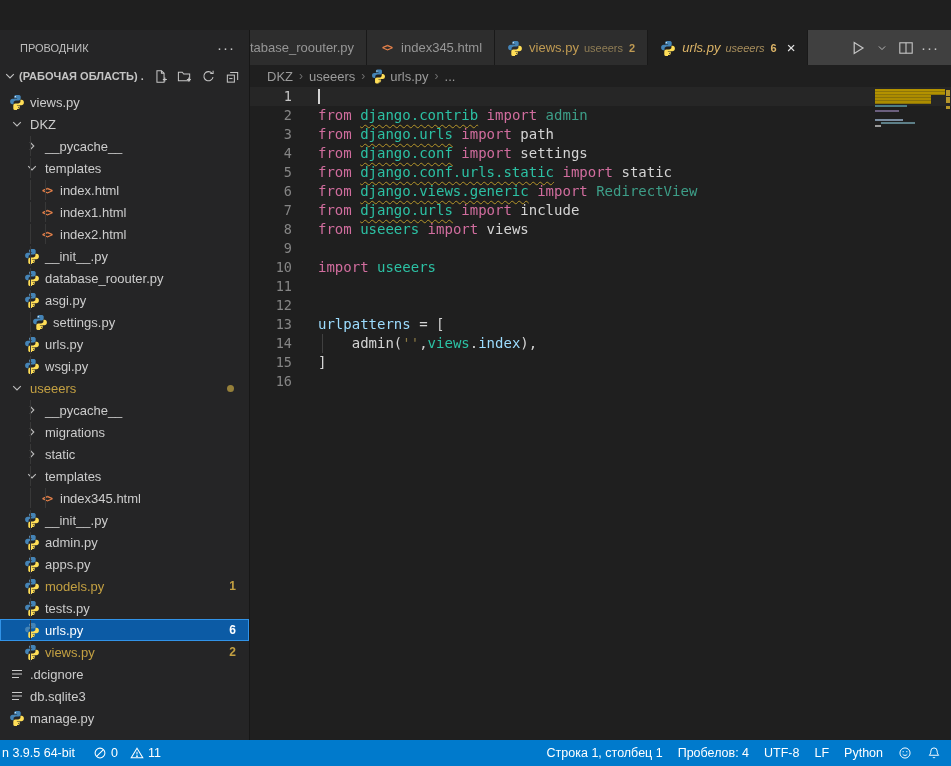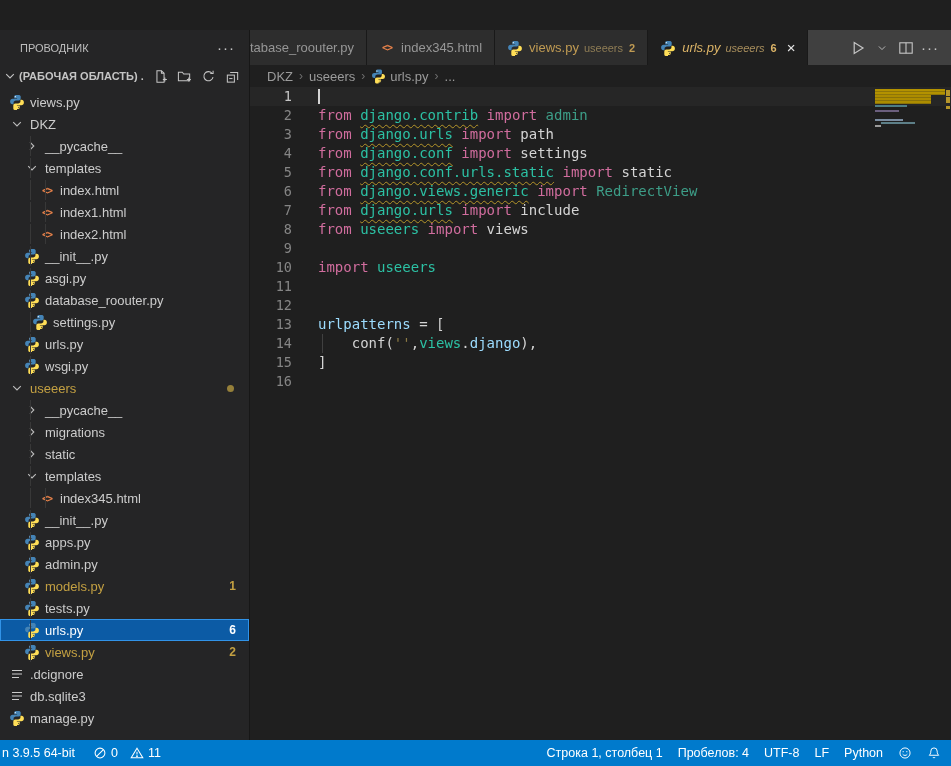--- a/index.html
+++ b/index.html
@@ -218,33 +218,33 @@
           <div class="trow" style="padding-left: 23px;">
             <span class="guide" style="left: 29px;"></span>
             <span class="ficon">
               <svg viewBox="0 0 32 32" width="16" height="16">
                 <path fill="var(--py-blue)" d="M15.9 2c-2.9 0-5.4.7-5.4 3.2v3.3h5.7v1.2H7.1c-2.6 0-4.9 1.6-4.9 5.3 0 3.6 2 5.4 4.7 5.4h2.2v-3.1c0-2.5 2.2-4.5 4.8-4.5h5.6c2.1 0 3.9-1.7 3.9-3.9V5.2C23.4 3 21.3 2 19 2h-3.1z"></path>
                 <circle fill="#fff" cx="12.6" cy="5.3" r="1.2"></circle>
                 <path fill="var(--py-yellow)" d="M16.1 30c2.9 0 5.4-.7 5.4-3.2v-3.3h-5.7v-1.2h9.1c2.6 0 4.9-1.6 4.9-5.3 0-3.6-2-5.4-4.7-5.4h-2.2v3.1c0 2.5-2.2 4.5-4.8 4.5h-5.6c-2.1 0-3.9 1.7-3.9 3.9v5.7c0 2.2 2.1 3.2 4.4 3.2h3.1z"></path>
                 <circle fill="#333" cx="19.4" cy="26.7" r="1.2"></circle>
               </svg>
             </span>
+            <span class="tlabel">database_roouter.py</span>
+          </div>
+          <div class="trow" style="padding-left: 23px;">
+            <span class="guide" style="left: 29px;"></span>
+            <span class="ficon">
+              <svg viewBox="0 0 32 32" width="16" height="16">
+                <path fill="var(--py-blue)" d="M15.9 2c-2.9 0-5.4.7-5.4 3.2v3.3h5.7v1.2H7.1c-2.6 0-4.9 1.6-4.9 5.3 0 3.6 2 5.4 4.7 5.4h2.2v-3.1c0-2.5 2.2-4.5 4.8-4.5h5.6c2.1 0 3.9-1.7 3.9-3.9V5.2C23.4 3 21.3 2 19 2h-3.1z"></path>
+                <circle fill="#fff" cx="12.6" cy="5.3" r="1.2"></circle>
+                <path fill="var(--py-yellow)" d="M16.1 30c2.9 0 5.4-.7 5.4-3.2v-3.3h-5.7v-1.2h9.1c2.6 0 4.9-1.6 4.9-5.3 0-3.6-2-5.4-4.7-5.4h-2.2v3.1c0 2.5-2.2 4.5-4.8 4.5h-5.6c-2.1 0-3.9 1.7-3.9 3.9v5.7c0 2.2 2.1 3.2 4.4 3.2h3.1z"></path>
+                <circle fill="#333" cx="19.4" cy="26.7" r="1.2"></circle>
+              </svg>
+            </span>
             <span class="tlabel">asgi.py</span>
-          </div>
-          <div class="trow" style="padding-left: 23px;">
-            <span class="guide" style="left: 29px;"></span>
-            <span class="ficon">
-              <svg viewBox="0 0 32 32" width="16" height="16">
-                <path fill="var(--py-blue)" d="M15.9 2c-2.9 0-5.4.7-5.4 3.2v3.3h5.7v1.2H7.1c-2.6 0-4.9 1.6-4.9 5.3 0 3.6 2 5.4 4.7 5.4h2.2v-3.1c0-2.5 2.2-4.5 4.8-4.5h5.6c2.1 0 3.9-1.7 3.9-3.9V5.2C23.4 3 21.3 2 19 2h-3.1z"></path>
-                <circle fill="#fff" cx="12.6" cy="5.3" r="1.2"></circle>
-                <path fill="var(--py-yellow)" d="M16.1 30c2.9 0 5.4-.7 5.4-3.2v-3.3h-5.7v-1.2h9.1c2.6 0 4.9-1.6 4.9-5.3 0-3.6-2-5.4-4.7-5.4h-2.2v3.1c0 2.5-2.2 4.5-4.8 4.5h-5.6c-2.1 0-3.9 1.7-3.9 3.9v5.7c0 2.2 2.1 3.2 4.4 3.2h3.1z"></path>
-                <circle fill="#333" cx="19.4" cy="26.7" r="1.2"></circle>
-              </svg>
-            </span>
-            <span class="tlabel">database_roouter.py</span>
           </div>
           <div class="trow" style="padding-left: 31px;">
             <span class="guide" style="left: 29px;"></span>
             <span class="ficon">
               <svg viewBox="0 0 32 32" width="16" height="16">
                 <path fill="var(--py-blue)" d="M15.9 2c-2.9 0-5.4.7-5.4 3.2v3.3h5.7v1.2H7.1c-2.6 0-4.9 1.6-4.9 5.3 0 3.6 2 5.4 4.7 5.4h2.2v-3.1c0-2.5 2.2-4.5 4.8-4.5h5.6c2.1 0 3.9-1.7 3.9-3.9V5.2C23.4 3 21.3 2 19 2h-3.1z"></path>
                 <circle fill="#fff" cx="12.6" cy="5.3" r="1.2"></circle>
                 <path fill="var(--py-yellow)" d="M16.1 30c2.9 0 5.4-.7 5.4-3.2v-3.3h-5.7v-1.2h9.1c2.6 0 4.9-1.6 4.9-5.3 0-3.6-2-5.4-4.7-5.4h-2.2v3.1c0 2.5-2.2 4.5-4.8 4.5h-5.6c-2.1 0-3.9 1.7-3.9 3.9v5.7c0 2.2 2.1 3.2 4.4 3.2h3.1z"></path>
                 <circle fill="#333" cx="19.4" cy="26.7" r="1.2"></circle>
               </svg>
@@ -333,33 +333,33 @@
           <div class="trow" style="padding-left: 23px;">
             <span class="guide" style="left: 29px;"></span>
             <span class="ficon">
               <svg viewBox="0 0 32 32" width="16" height="16">
                 <path fill="var(--py-blue)" d="M15.9 2c-2.9 0-5.4.7-5.4 3.2v3.3h5.7v1.2H7.1c-2.6 0-4.9 1.6-4.9 5.3 0 3.6 2 5.4 4.7 5.4h2.2v-3.1c0-2.5 2.2-4.5 4.8-4.5h5.6c2.1 0 3.9-1.7 3.9-3.9V5.2C23.4 3 21.3 2 19 2h-3.1z"></path>
                 <circle fill="#fff" cx="12.6" cy="5.3" r="1.2"></circle>
                 <path fill="var(--py-yellow)" d="M16.1 30c2.9 0 5.4-.7 5.4-3.2v-3.3h-5.7v-1.2h9.1c2.6 0 4.9-1.6 4.9-5.3 0-3.6-2-5.4-4.7-5.4h-2.2v3.1c0 2.5-2.2 4.5-4.8 4.5h-5.6c-2.1 0-3.9 1.7-3.9 3.9v5.7c0 2.2 2.1 3.2 4.4 3.2h3.1z"></path>
                 <circle fill="#333" cx="19.4" cy="26.7" r="1.2"></circle>
               </svg>
             </span>
+            <span class="tlabel">admin.py</span>
+          </div>
+          <div class="trow" style="padding-left: 23px;">
+            <span class="guide" style="left: 29px;"></span>
+            <span class="ficon">
+              <svg viewBox="0 0 32 32" width="16" height="16">
+                <path fill="var(--py-blue)" d="M15.9 2c-2.9 0-5.4.7-5.4 3.2v3.3h5.7v1.2H7.1c-2.6 0-4.9 1.6-4.9 5.3 0 3.6 2 5.4 4.7 5.4h2.2v-3.1c0-2.5 2.2-4.5 4.8-4.5h5.6c2.1 0 3.9-1.7 3.9-3.9V5.2C23.4 3 21.3 2 19 2h-3.1z"></path>
+                <circle fill="#fff" cx="12.6" cy="5.3" r="1.2"></circle>
+                <path fill="var(--py-yellow)" d="M16.1 30c2.9 0 5.4-.7 5.4-3.2v-3.3h-5.7v-1.2h9.1c2.6 0 4.9-1.6 4.9-5.3 0-3.6-2-5.4-4.7-5.4h-2.2v3.1c0 2.5-2.2 4.5-4.8 4.5h-5.6c-2.1 0-3.9 1.7-3.9 3.9v5.7c0 2.2 2.1 3.2 4.4 3.2h3.1z"></path>
+                <circle fill="#333" cx="19.4" cy="26.7" r="1.2"></circle>
+              </svg>
+            </span>
             <span class="tlabel">apps.py</span>
-          </div>
-          <div class="trow" style="padding-left: 23px;">
-            <span class="guide" style="left: 29px;"></span>
-            <span class="ficon">
-              <svg viewBox="0 0 32 32" width="16" height="16">
-                <path fill="var(--py-blue)" d="M15.9 2c-2.9 0-5.4.7-5.4 3.2v3.3h5.7v1.2H7.1c-2.6 0-4.9 1.6-4.9 5.3 0 3.6 2 5.4 4.7 5.4h2.2v-3.1c0-2.5 2.2-4.5 4.8-4.5h5.6c2.1 0 3.9-1.7 3.9-3.9V5.2C23.4 3 21.3 2 19 2h-3.1z"></path>
-                <circle fill="#fff" cx="12.6" cy="5.3" r="1.2"></circle>
-                <path fill="var(--py-yellow)" d="M16.1 30c2.9 0 5.4-.7 5.4-3.2v-3.3h-5.7v-1.2h9.1c2.6 0 4.9-1.6 4.9-5.3 0-3.6-2-5.4-4.7-5.4h-2.2v3.1c0 2.5-2.2 4.5-4.8 4.5h-5.6c-2.1 0-3.9 1.7-3.9 3.9v5.7c0 2.2 2.1 3.2 4.4 3.2h3.1z"></path>
-                <circle fill="#333" cx="19.4" cy="26.7" r="1.2"></circle>
-              </svg>
-            </span>
-            <span class="tlabel">admin.py</span>
           </div>
           <div class="trow modified" style="padding-left: 23px;">
             <span class="guide" style="left: 29px;"></span>
             <span class="ficon">
               <svg viewBox="0 0 32 32" width="16" height="16">
                 <path fill="var(--py-blue)" d="M15.9 2c-2.9 0-5.4.7-5.4 3.2v3.3h5.7v1.2H7.1c-2.6 0-4.9 1.6-4.9 5.3 0 3.6 2 5.4 4.7 5.4h2.2v-3.1c0-2.5 2.2-4.5 4.8-4.5h5.6c2.1 0 3.9-1.7 3.9-3.9V5.2C23.4 3 21.3 2 19 2h-3.1z"></path>
                 <circle fill="#fff" cx="12.6" cy="5.3" r="1.2"></circle>
                 <path fill="var(--py-yellow)" d="M16.1 30c2.9 0 5.4-.7 5.4-3.2v-3.3h-5.7v-1.2h9.1c2.6 0 4.9-1.6 4.9-5.3 0-3.6-2-5.4-4.7-5.4h-2.2v3.1c0 2.5-2.2 4.5-4.8 4.5h-5.6c-2.1 0-3.9 1.7-3.9 3.9v5.7c0 2.2 2.1 3.2 4.4 3.2h3.1z"></path>
                 <circle fill="#333" cx="19.4" cy="26.7" r="1.2"></circle>
               </svg>
@@ -568,21 +568,21 @@
               <div class="gutter">12</div>
               <div class="ccontent"></div>
             </div>
             <div class="cline">
               <div class="gutter">13</div>
               <div class="ccontent"><span class="tk-var">urlpatterns</span><span class="tk-plain"> = [</span></div>
             </div>
             <div class="cline">
               <div class="gutter">14</div>
               <span class="iguide"></span>
-              <div class="ccontent"><span class="tk-plain">    conf(</span><span class="tk-str">''</span><span class="tk-plain">,</span><span class="tk-mod">views</span><span class="tk-plain">.</span><span class="tk-var">django</span><span class="tk-plain">),</span></div>
+              <div class="ccontent"><span class="tk-plain">    admin(</span><span class="tk-str">''</span><span class="tk-plain">,</span><span class="tk-mod">views</span><span class="tk-plain">.</span><span class="tk-var">index</span><span class="tk-plain">),</span></div>
             </div>
             <div class="cline">
               <div class="gutter">15</div>
               <div class="ccontent"><span class="tk-plain">]</span></div>
             </div>
             <div class="cline">
               <div class="gutter">16</div>
               <div class="ccontent"></div>
             </div>
           </div>

